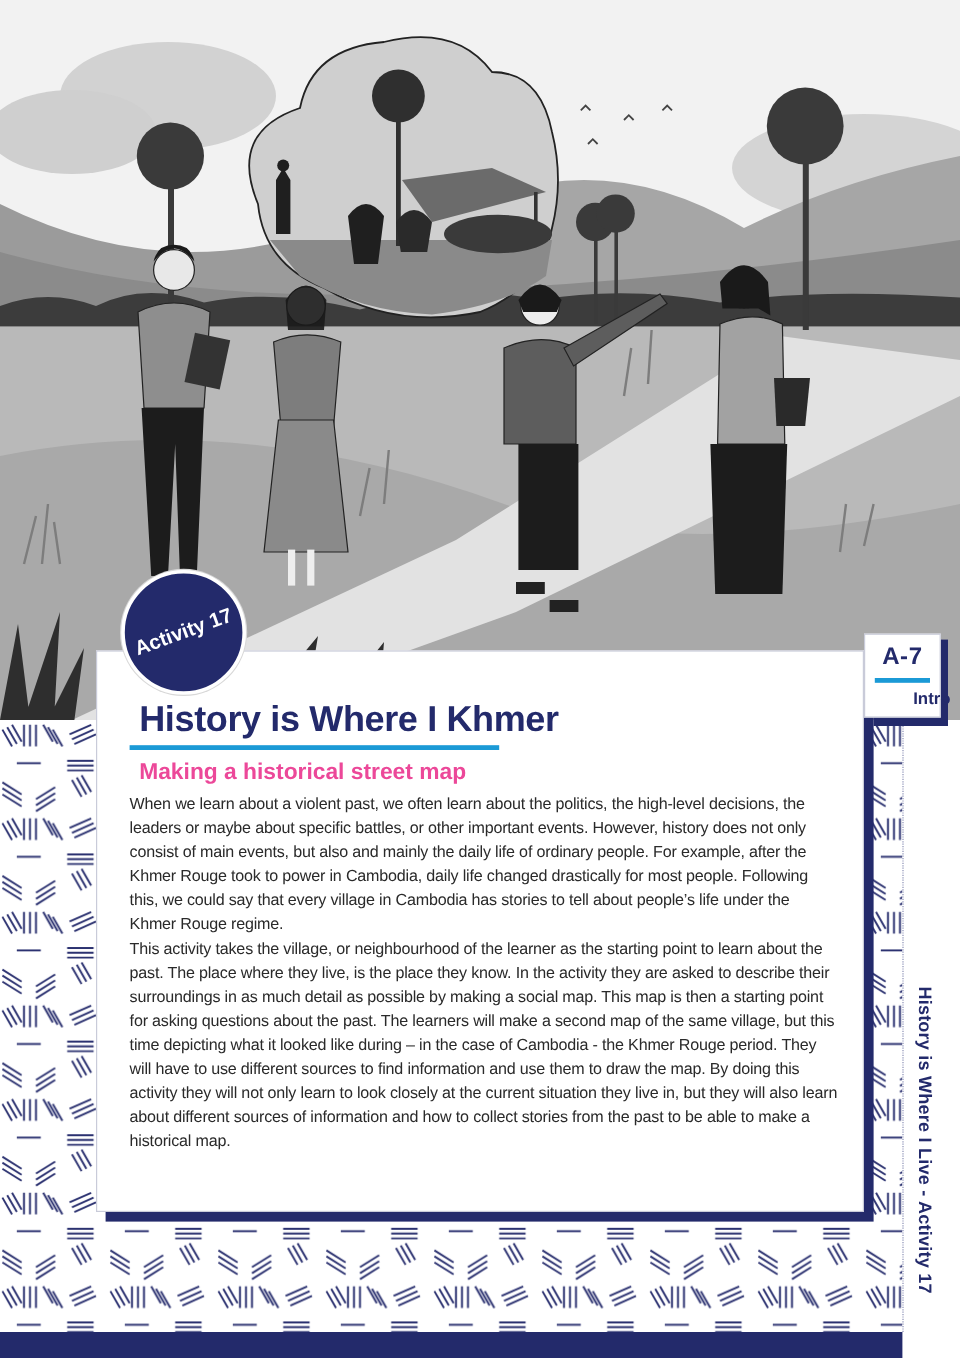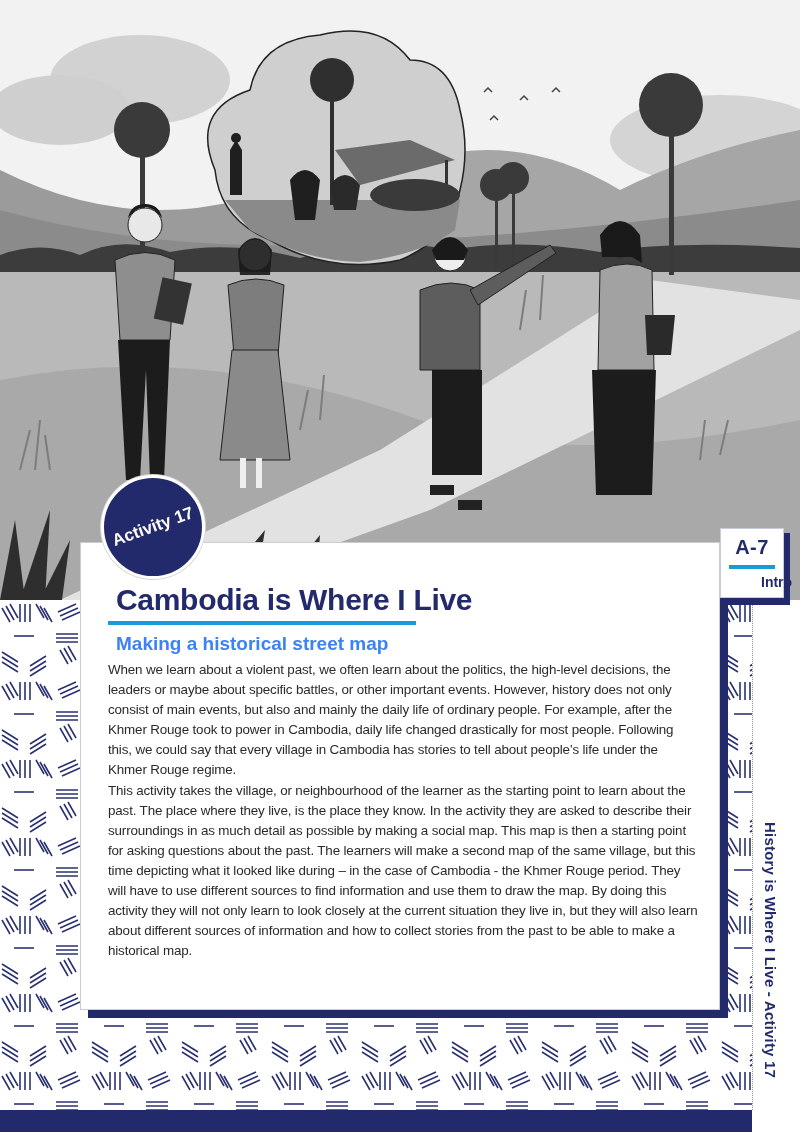--- a/index.html
+++ b/index.html
@@ -47,21 +47,21 @@
     color: #ffffff; font-size: 17px; font-weight: bold; white-space: nowrap;
   }
 
   .title {
     position: absolute; left: 116px; top: 583px;
     font-size: 30px; font-weight: bold; color: #232a6b; letter-spacing: -0.3px; white-space: nowrap;
   }
   .title-rule { position: absolute; left: 108px; top: 621px; width: 308px; height: 4px; background: #1b9ad6; }
   .subtitle {
     position: absolute; left: 116px; top: 633px;
-    font-size: 19px; font-weight: bold; color: #3b82f6; white-space: nowrap;
+    font-size: 19px; font-weight: bold; color: #ec4899; white-space: nowrap;
   }
   .body-text {
     position: absolute; left: 108px; top: 660px; width: 592px;
     font-size: 13.4px; line-height: 20.1px; color: #2a2a2a; letter-spacing: -0.15px;
   }
   .body-text p + p { }
 </style>
 </head>
 <body>
 
@@ -191,19 +191,19 @@
 <div class="tab">
   <span class="tab-code">A-7</span>
   <span class="tab-rule"></span>
   <span class="tab-label">Intro</span>
 </div>
 
 <div class="badge">
   <span class="badge-text">Activity 17</span>
 </div>
 
-<div class="title">Cambodia is Where I Live</div>
+<div class="title">History is Where I Khmer</div>
 <div class="title-rule"></div>
 <div class="subtitle">Making a historical street map</div>
 <div class="body-text">
   <p>When we learn about a violent past, we often learn about the politics, the high-level decisions, the leaders or maybe about specific battles, or other important events. However, history does not only consist of main events, but also and mainly the daily life of ordinary people. For example, after the Khmer Rouge took to power in Cambodia, daily life changed drastically for most people. Following this, we could say that every village in Cambodia has stories to tell about people’s life under the Khmer Rouge regime.</p>
   <p>This activity takes the village, or neighbourhood of the learner as the starting point to learn about the past. The place where they live, is the place they know. In the activity they are asked to describe their surroundings in as much detail as possible by making a social map. This map is then a starting point for asking questions about the past. The learners will make a second map of the same village, but this time depicting what it looked like during – in the case of Cambodia - the Khmer Rouge period. They will have to use different sources to find information and use them to draw the map. By doing this activity they will not only learn to look closely at the current situation they live in, but they will also learn about different sources of information and how to collect stories from the past to be able to make a historical map.</p>
 </div>
 
 </body></html>

